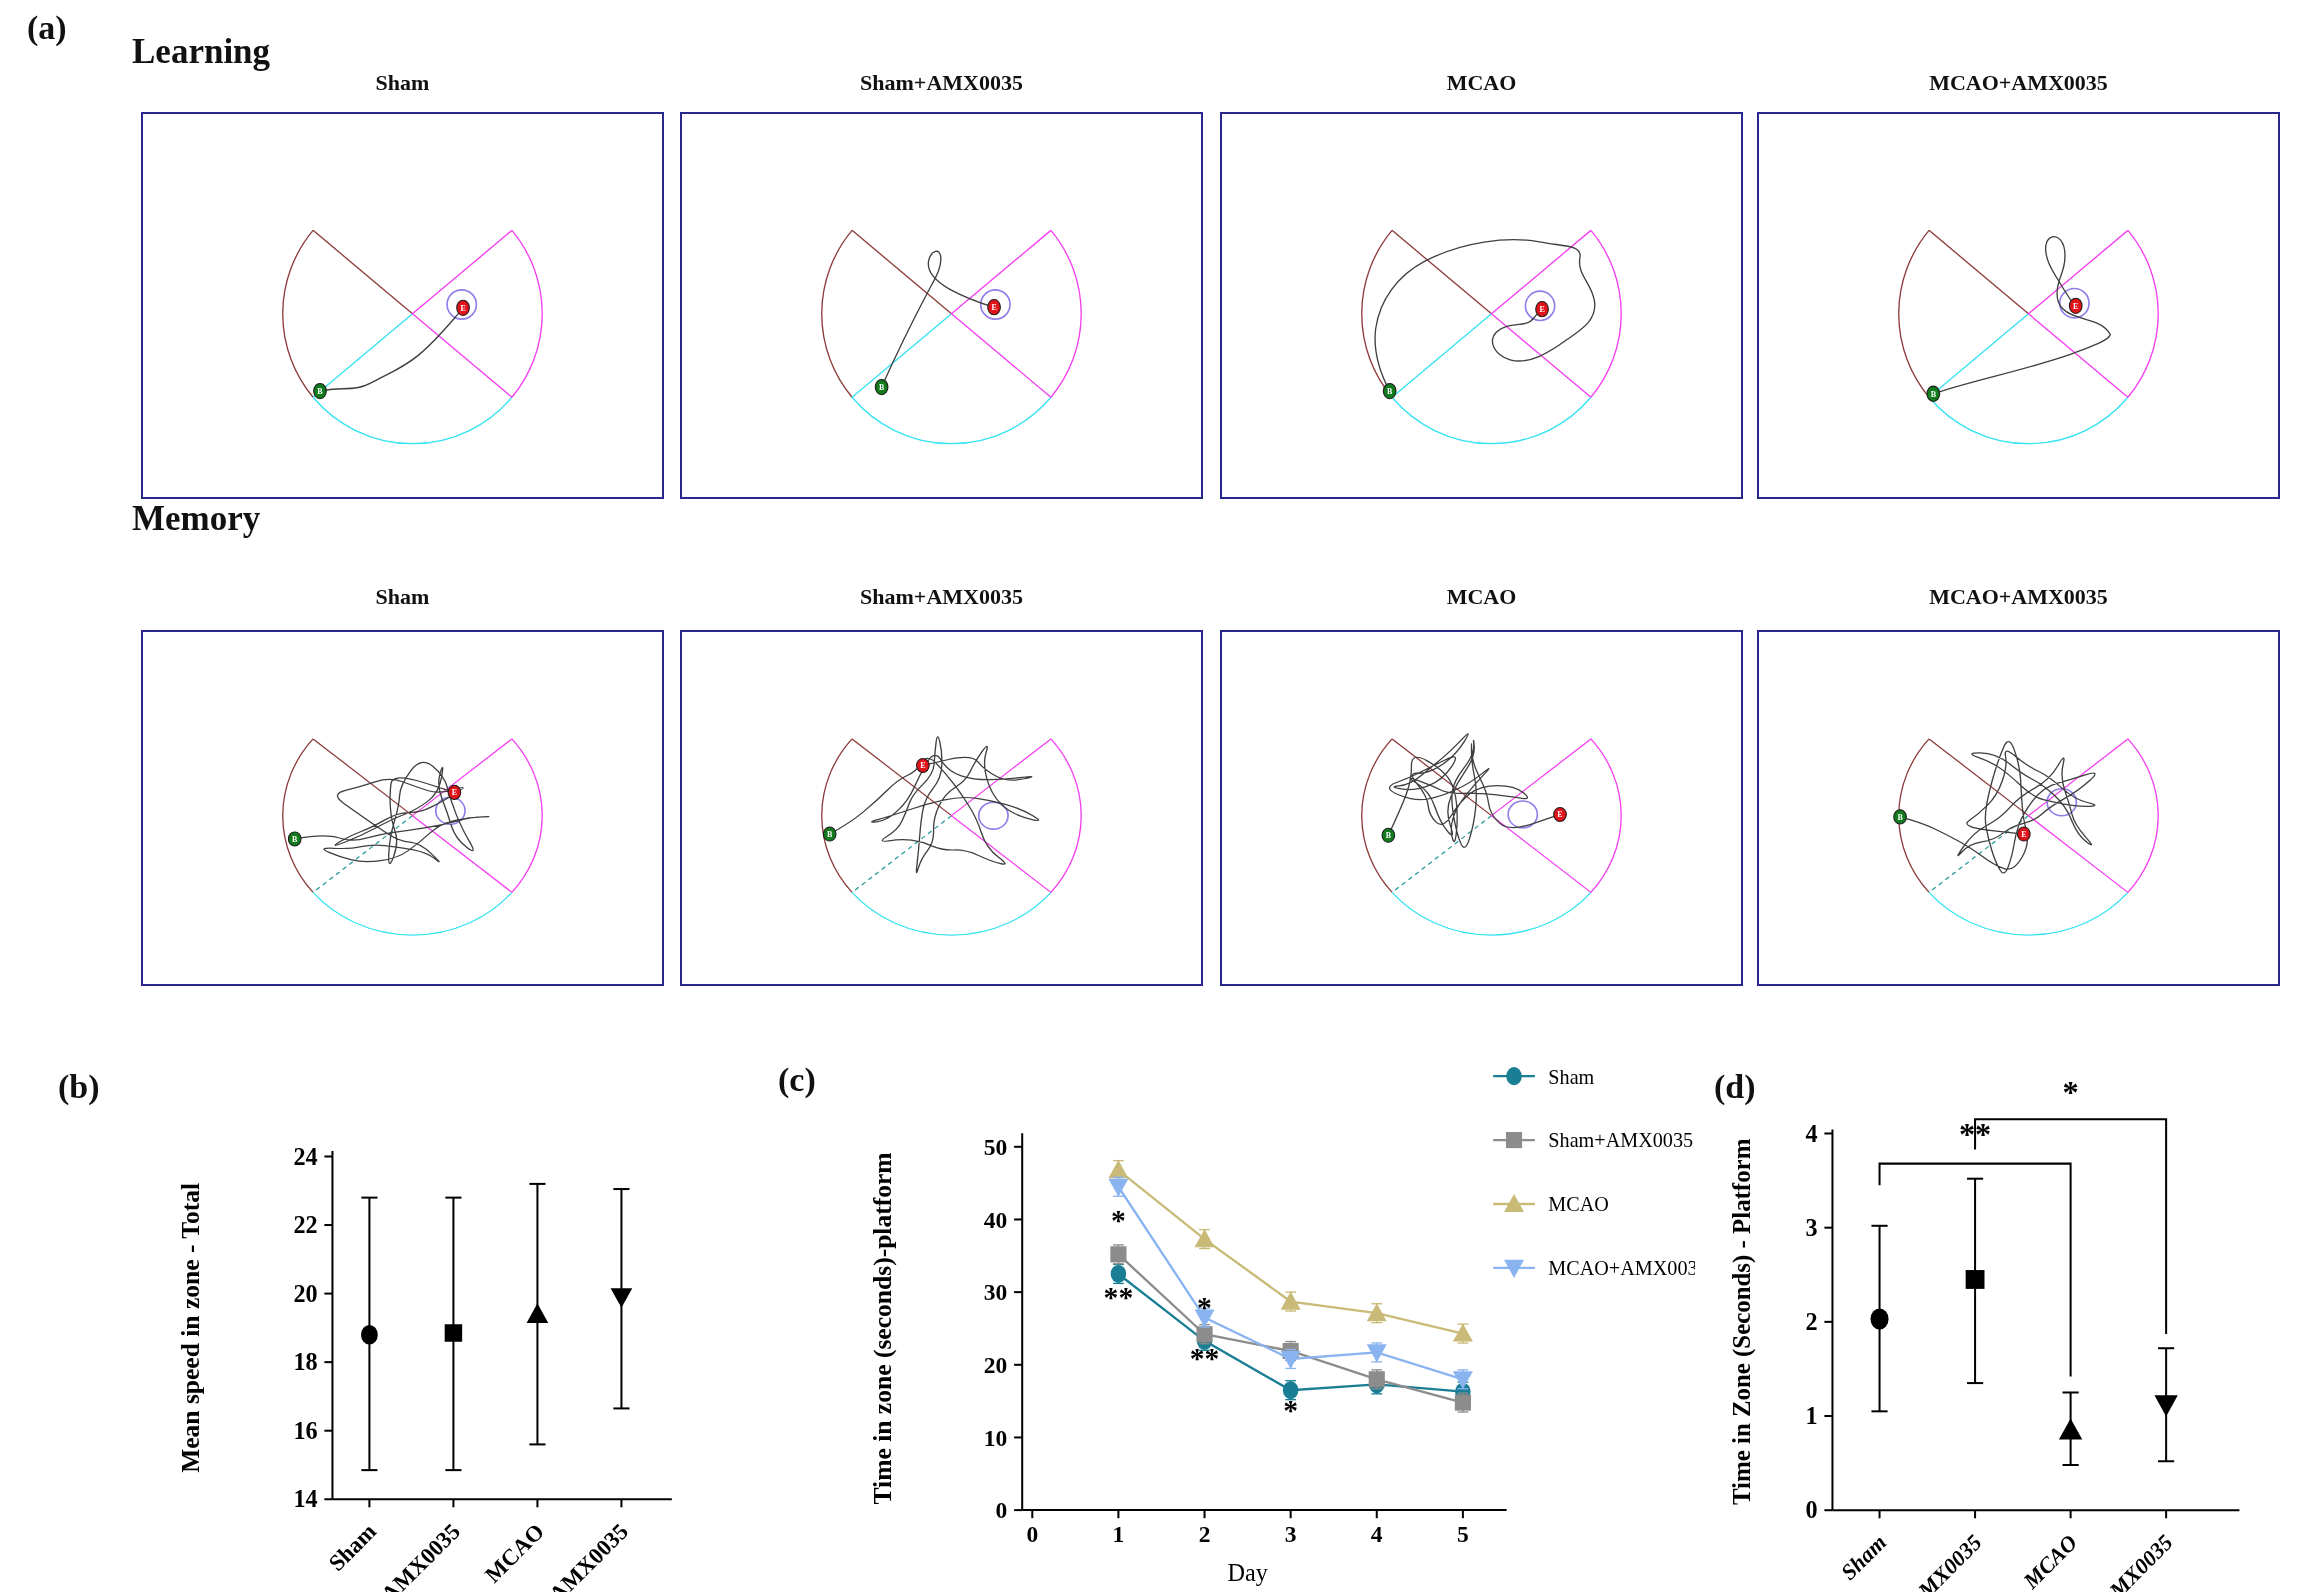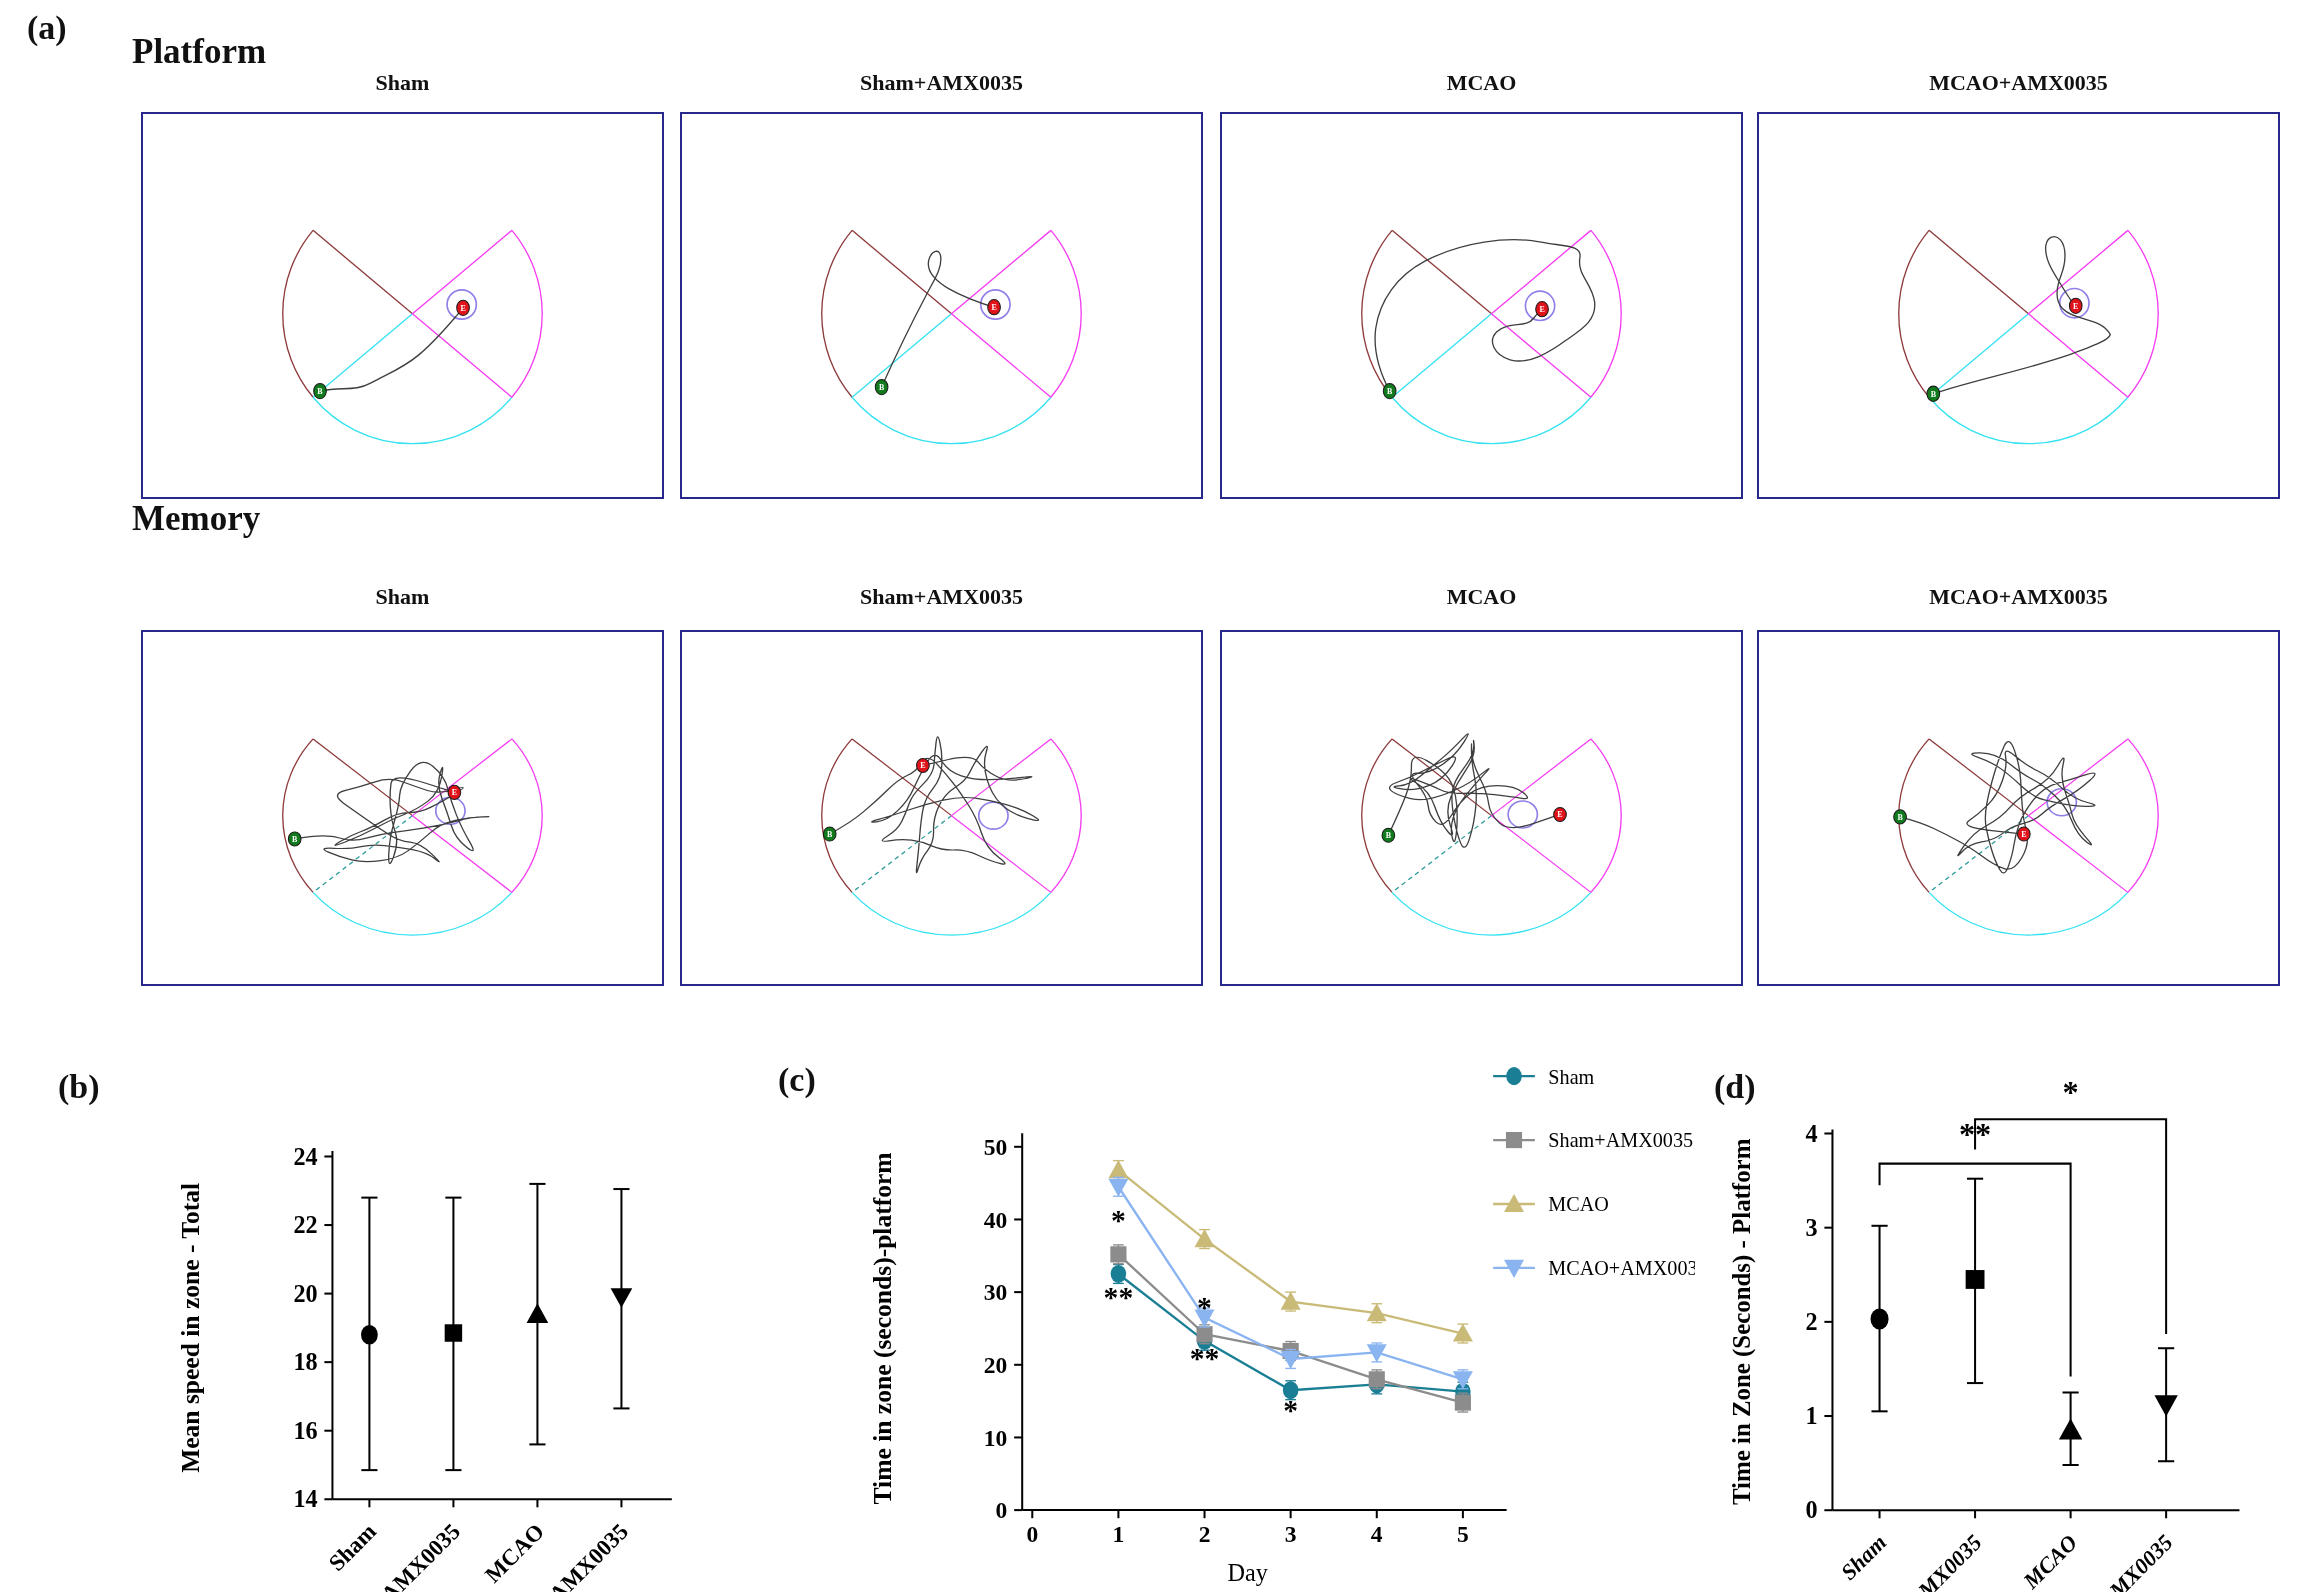--- a/index.html
+++ b/index.html
@@ -9,21 +9,21 @@
   .row-heading{font-weight:bold;font-size:35px;color:#111;}
   .col-title{font-weight:bold;font-size:22px;color:#111;text-align:center;}
   .maze-box{position:absolute;border:2px solid #28288c;background:#fff;box-sizing:border-box;}
   .maze-box svg{width:100%;height:100%;display:block;}
   svg text{font-family:"Liberation Serif",serif;}
 </style>
 </head>
 <body>
 
 <div class="abs panel-label" style="left:27px;top:9.4px;">(a)</div>
-<div class="abs row-heading" style="left:132px;top:32px;">Platform</div>
+<div class="abs row-heading" style="left:132px;top:32px;">Learning</div>
 <div class="abs row-heading" style="left:132px;top:499px;">Memory</div>
 
 <div id="titles-learning">
     <div class="abs col-title" style="left: 141px; top: 70px; width: 523px;">Sham</div>
     <div class="abs col-title" style="left: 680px; top: 70px; width: 523px;">Sham+AMX0035</div>
     <div class="abs col-title" style="left: 1220px; top: 70px; width: 523px;">MCAO</div>
     <div class="abs col-title" style="left: 1757px; top: 70px; width: 523px;">MCAO+AMX0035</div>
   </div>
 <div id="titles-memory">
     <div class="abs col-title" style="left: 141px; top: 584px; width: 523px;">Sham</div>

